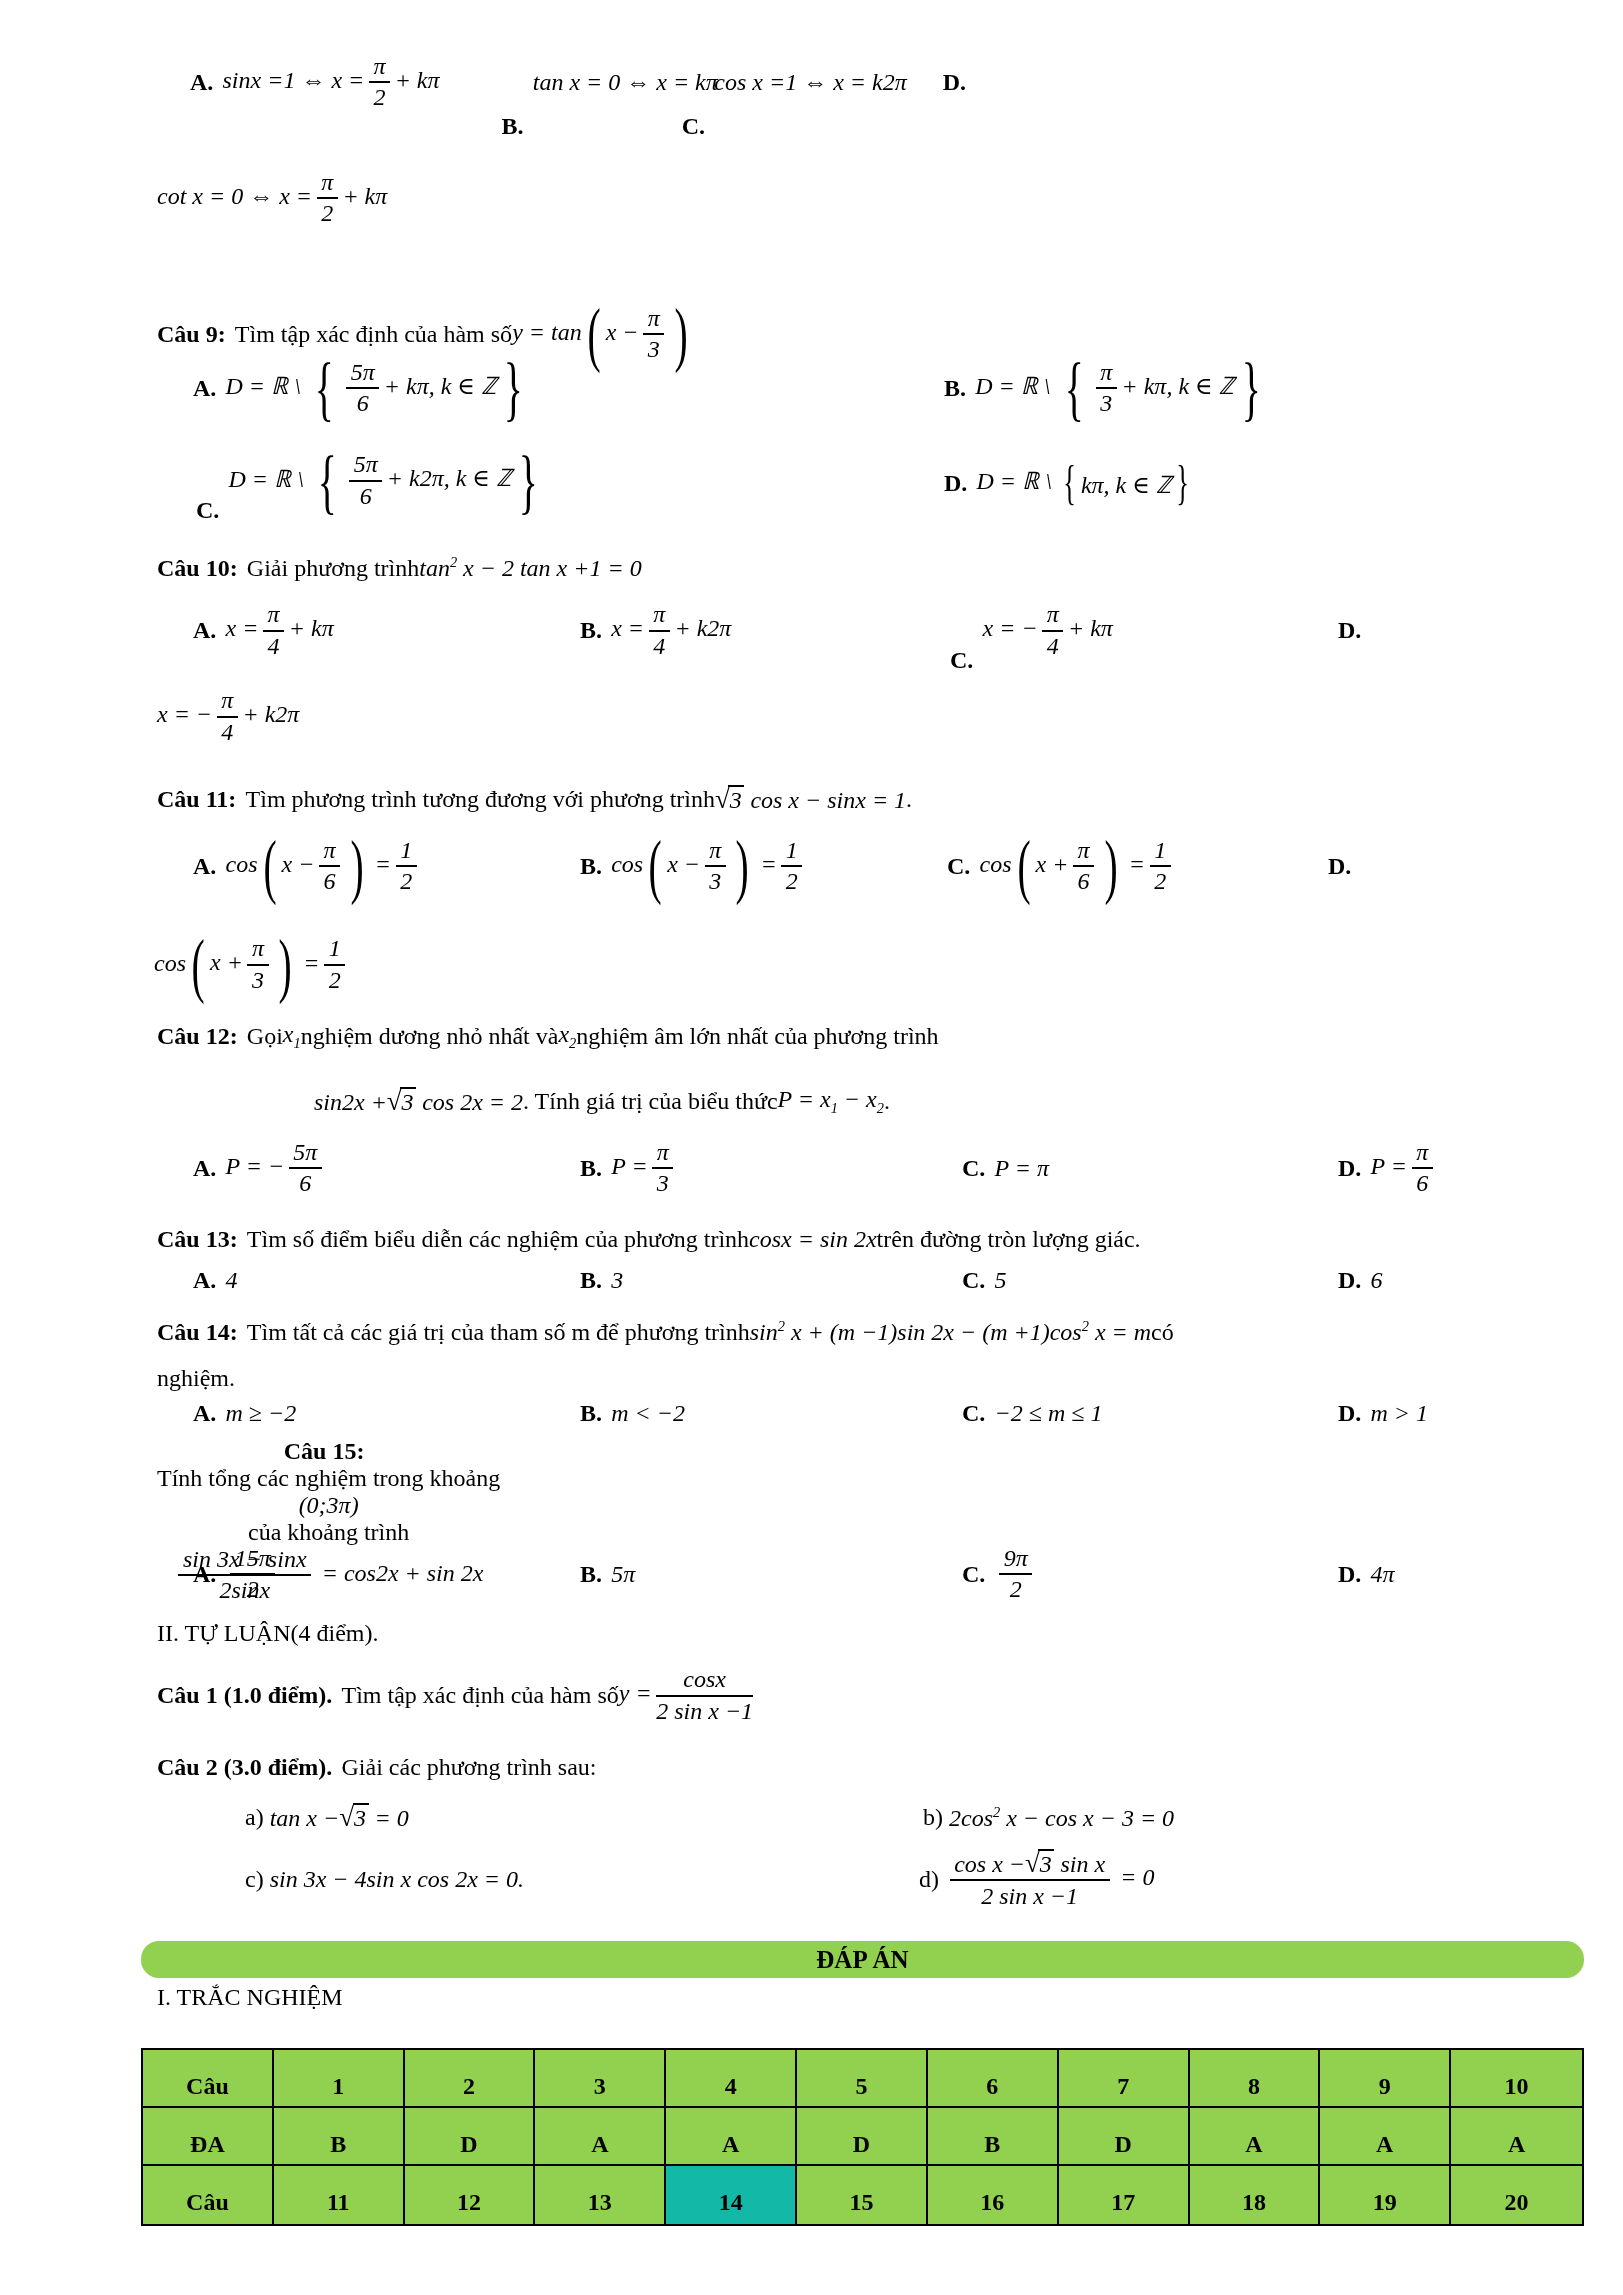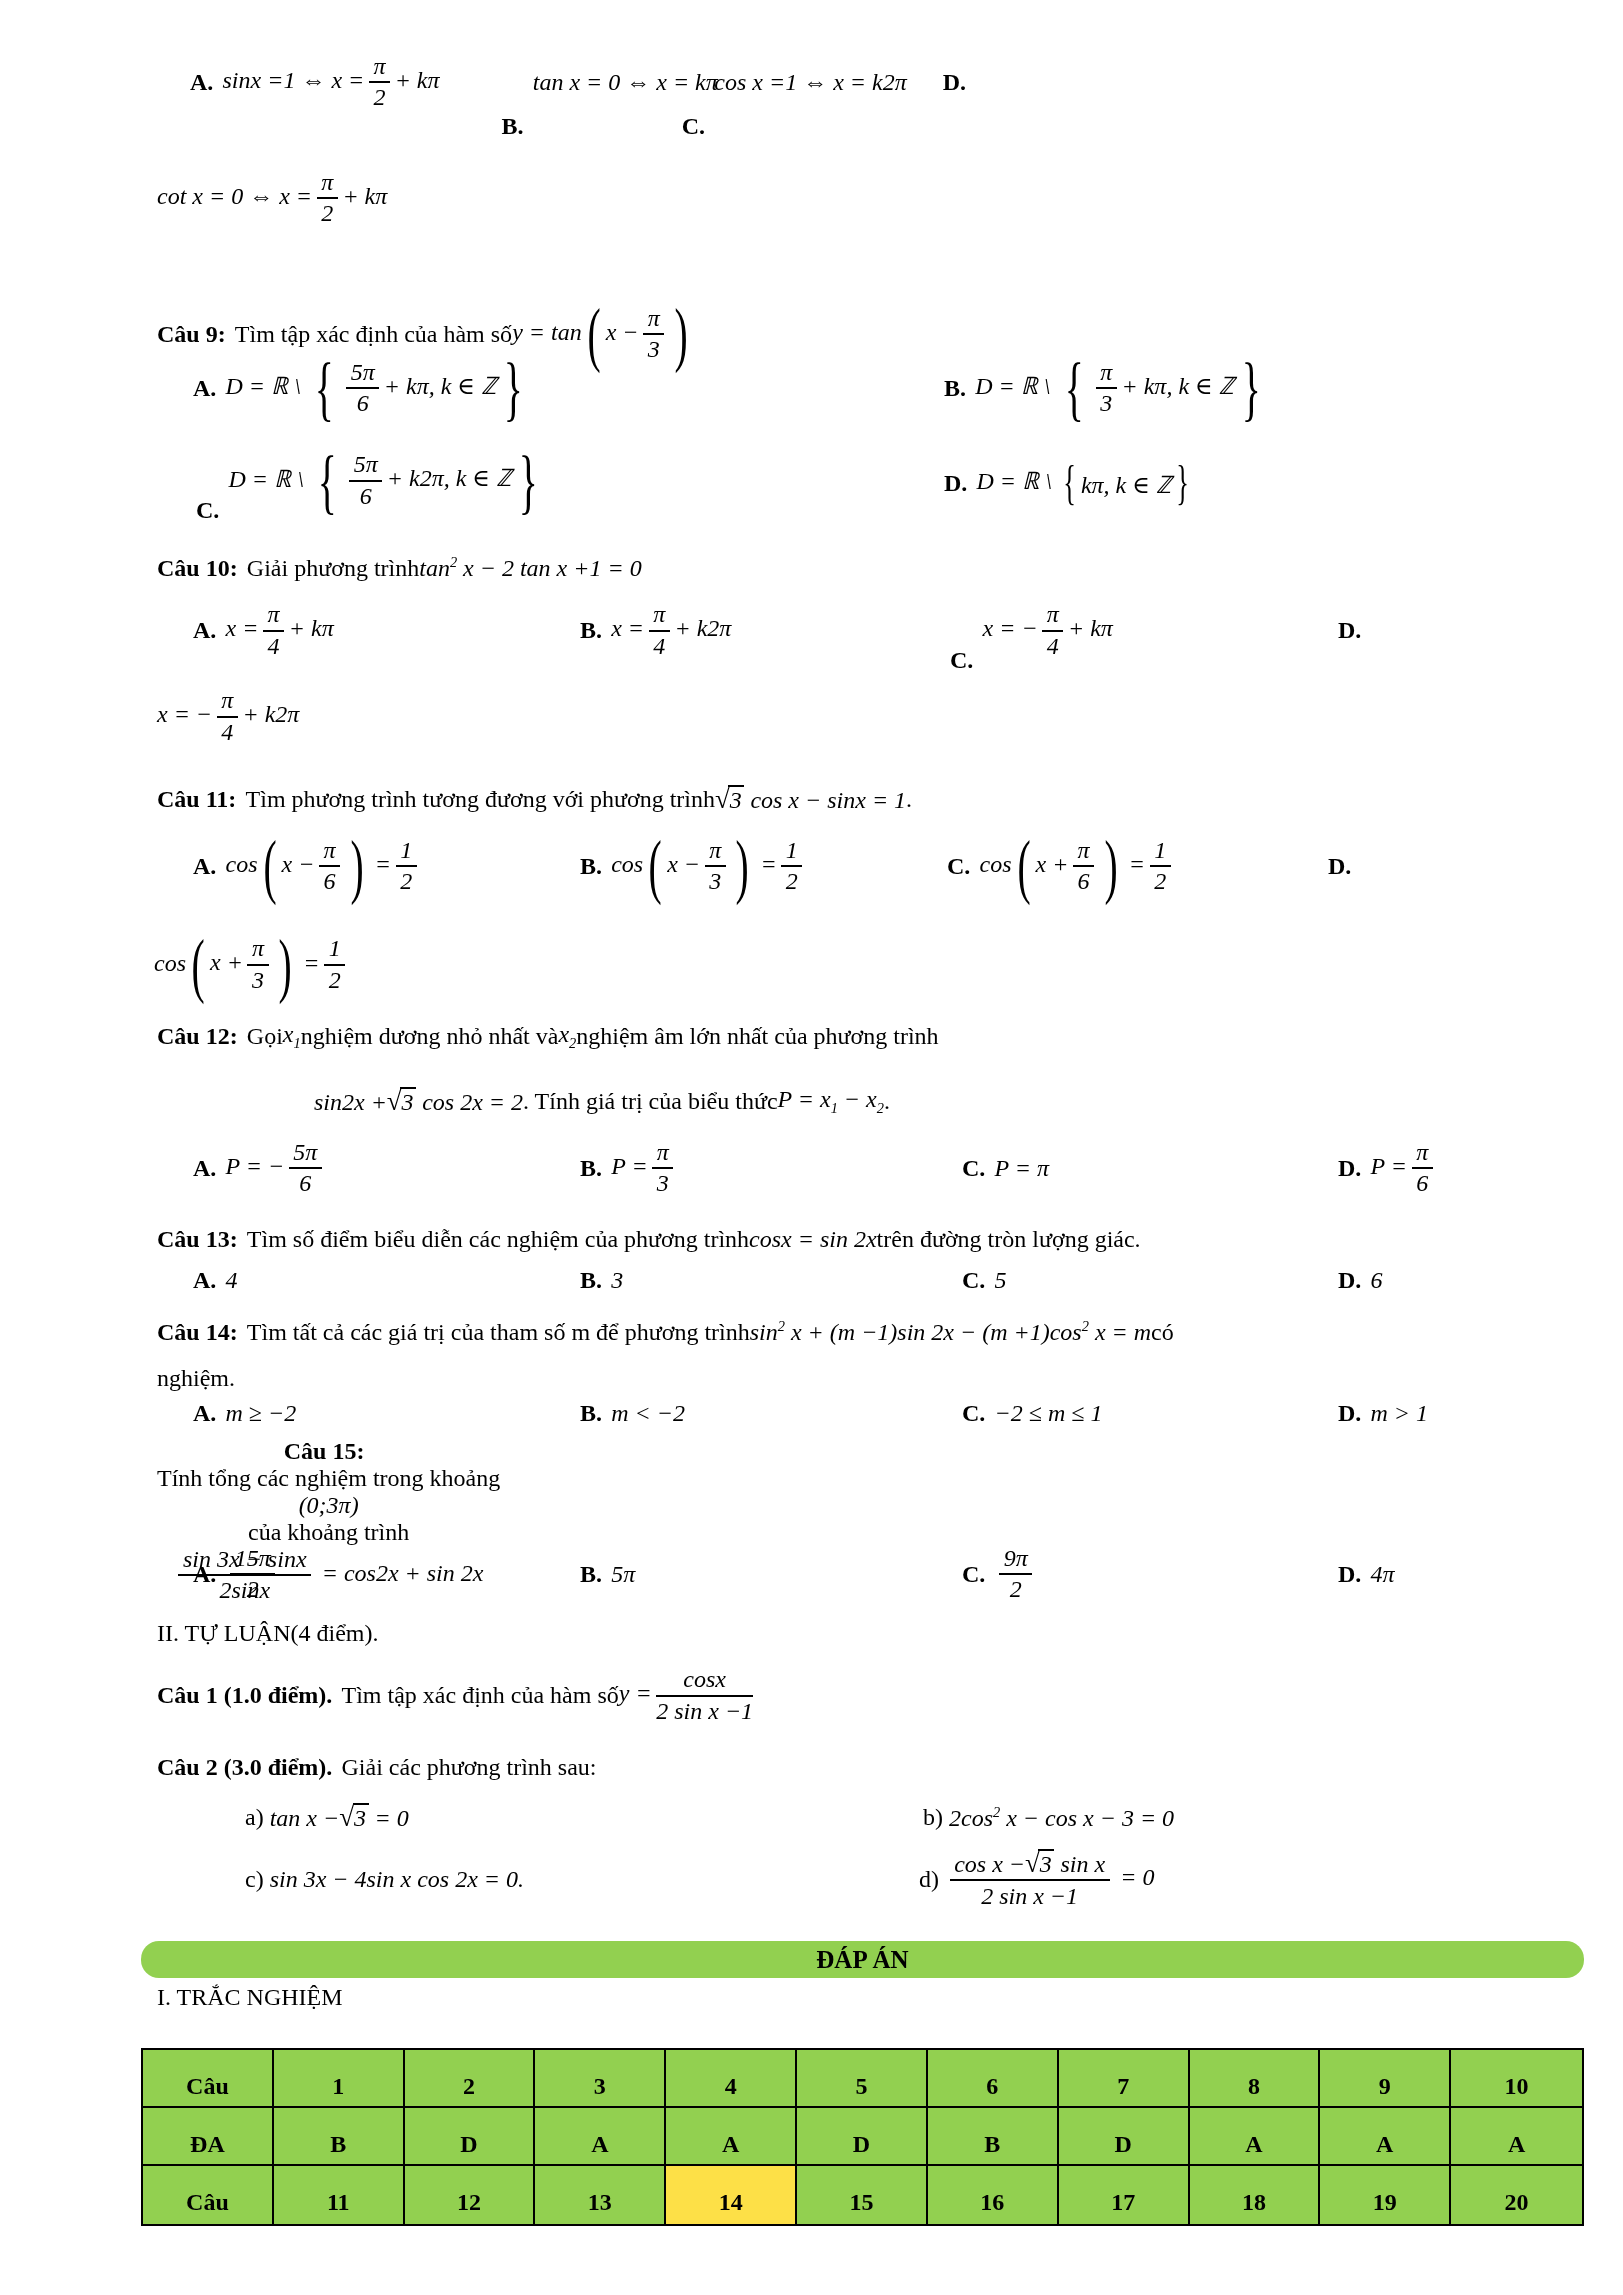--- a/index.html
+++ b/index.html
@@ -379,21 +379,21 @@
     <div class="cell" style="background: rgb(146, 208, 80);">D</div>
     <div class="cell" style="background: rgb(146, 208, 80);">B</div>
     <div class="cell" style="background: rgb(146, 208, 80);">D</div>
     <div class="cell" style="background: rgb(146, 208, 80);">A</div>
     <div class="cell" style="background: rgb(146, 208, 80);">A</div>
     <div class="cell" style="background: rgb(146, 208, 80);">A</div>
     <div class="cell" style="background: rgb(146, 208, 80);">Câu</div>
     <div class="cell" style="background: rgb(146, 208, 80);">11</div>
     <div class="cell" style="background: rgb(146, 208, 80);">12</div>
     <div class="cell" style="background: rgb(146, 208, 80);">13</div>
-    <div class="cell" style="background: #fde047;">14</div>
+    <div class="cell" style="background: #14b8a6;">14</div>
     <div class="cell" style="background: rgb(146, 208, 80);">15</div>
     <div class="cell" style="background: rgb(146, 208, 80);">16</div>
     <div class="cell" style="background: rgb(146, 208, 80);">17</div>
     <div class="cell" style="background: rgb(146, 208, 80);">18</div>
     <div class="cell" style="background: rgb(146, 208, 80);">19</div>
     <div class="cell" style="background: rgb(146, 208, 80);">20</div>
   </div>
 
 </div>
 

